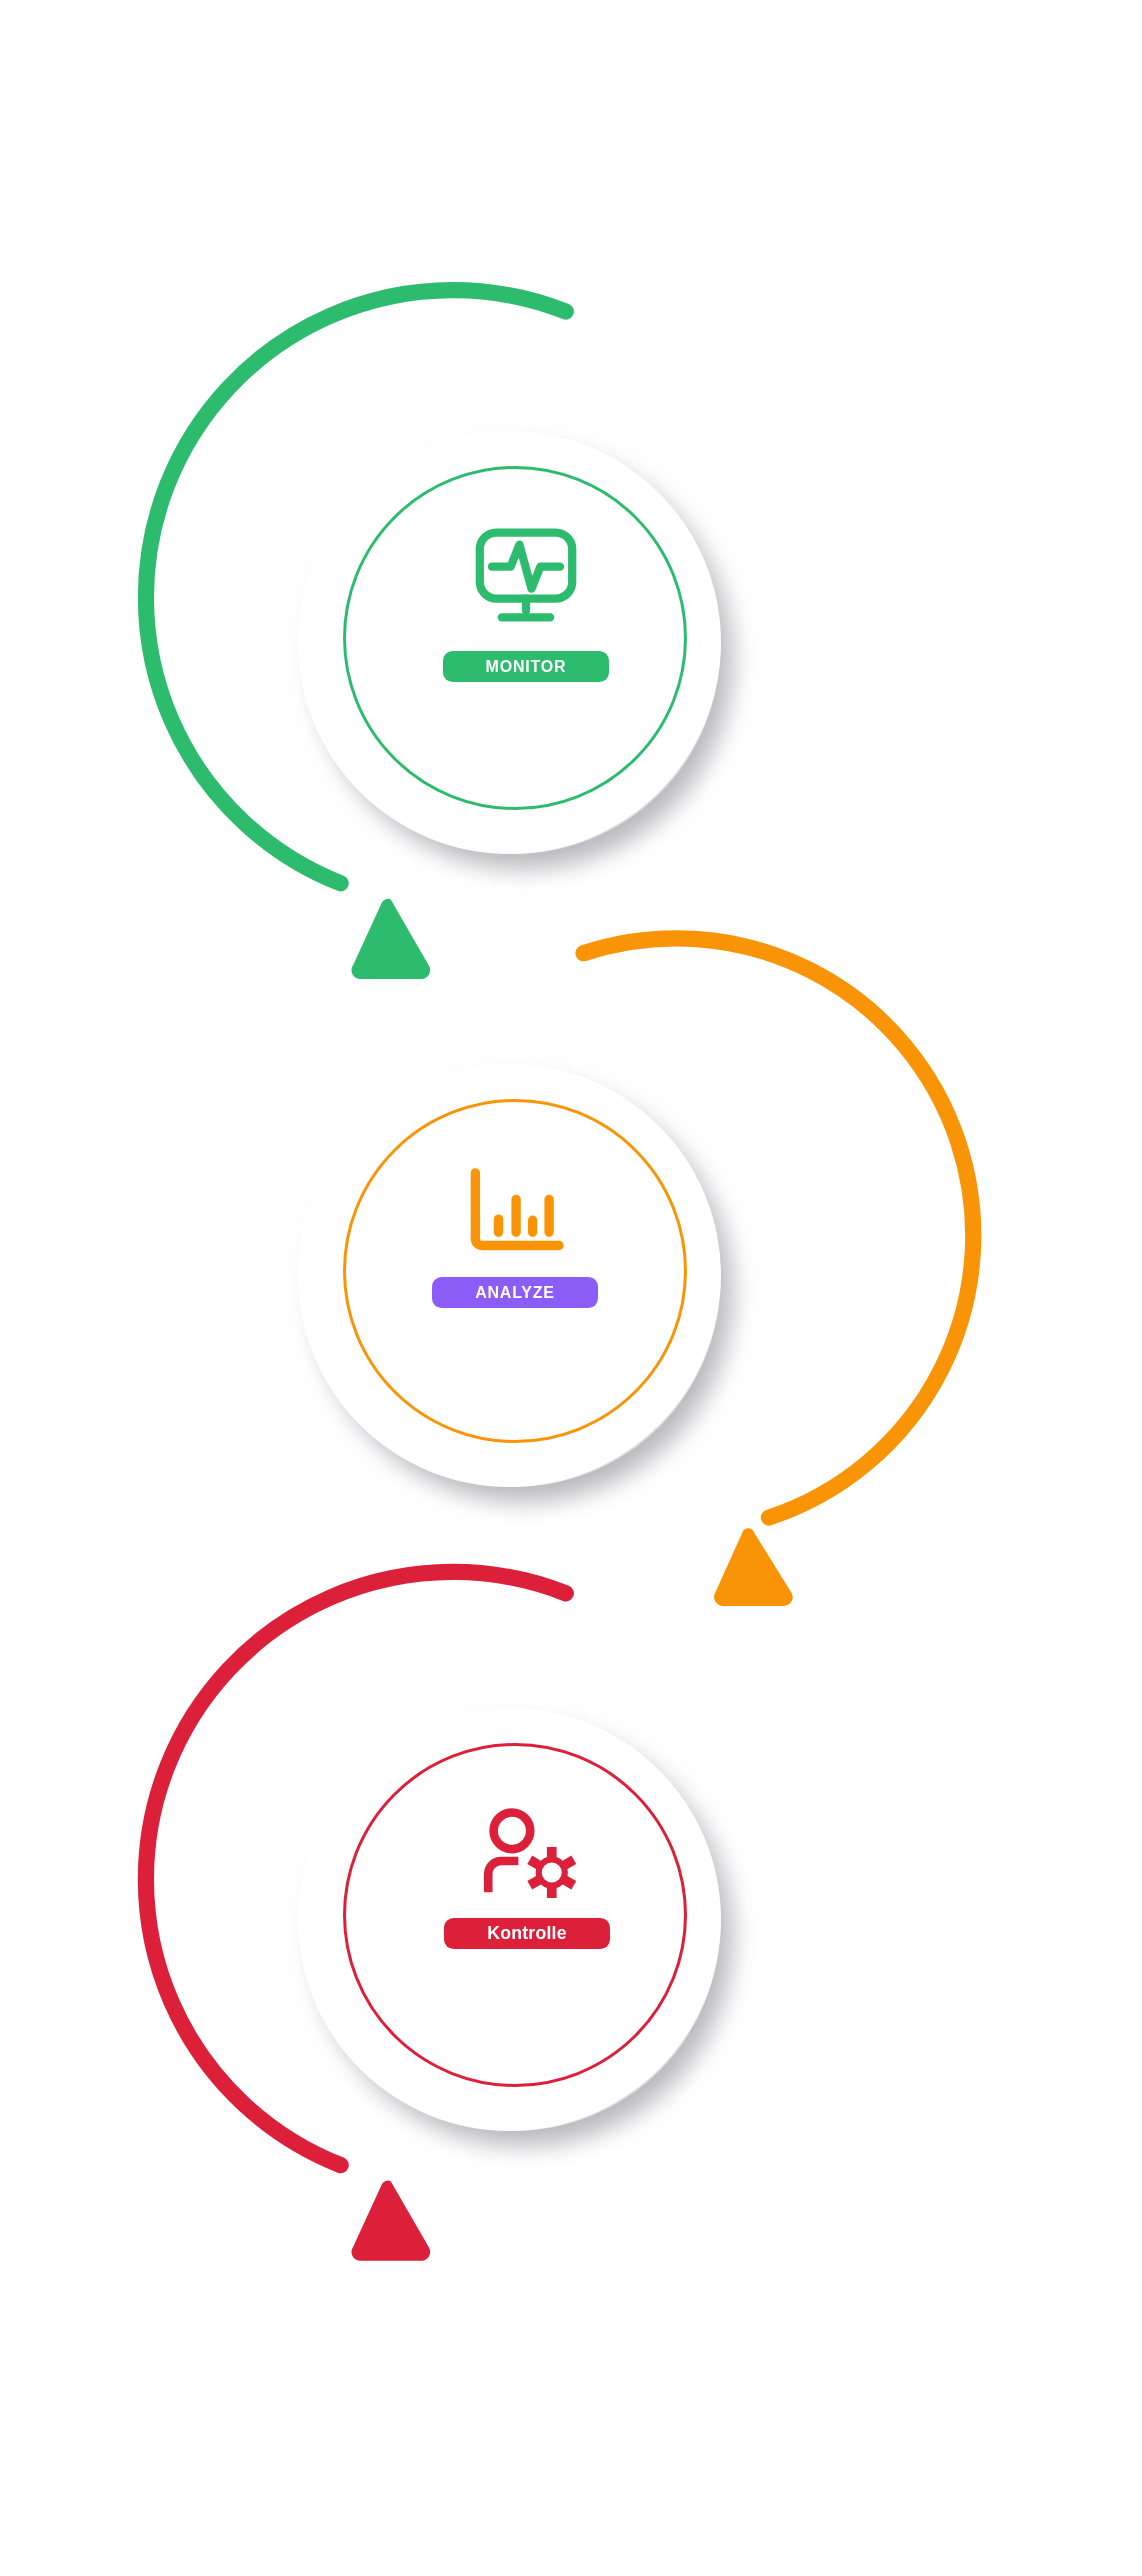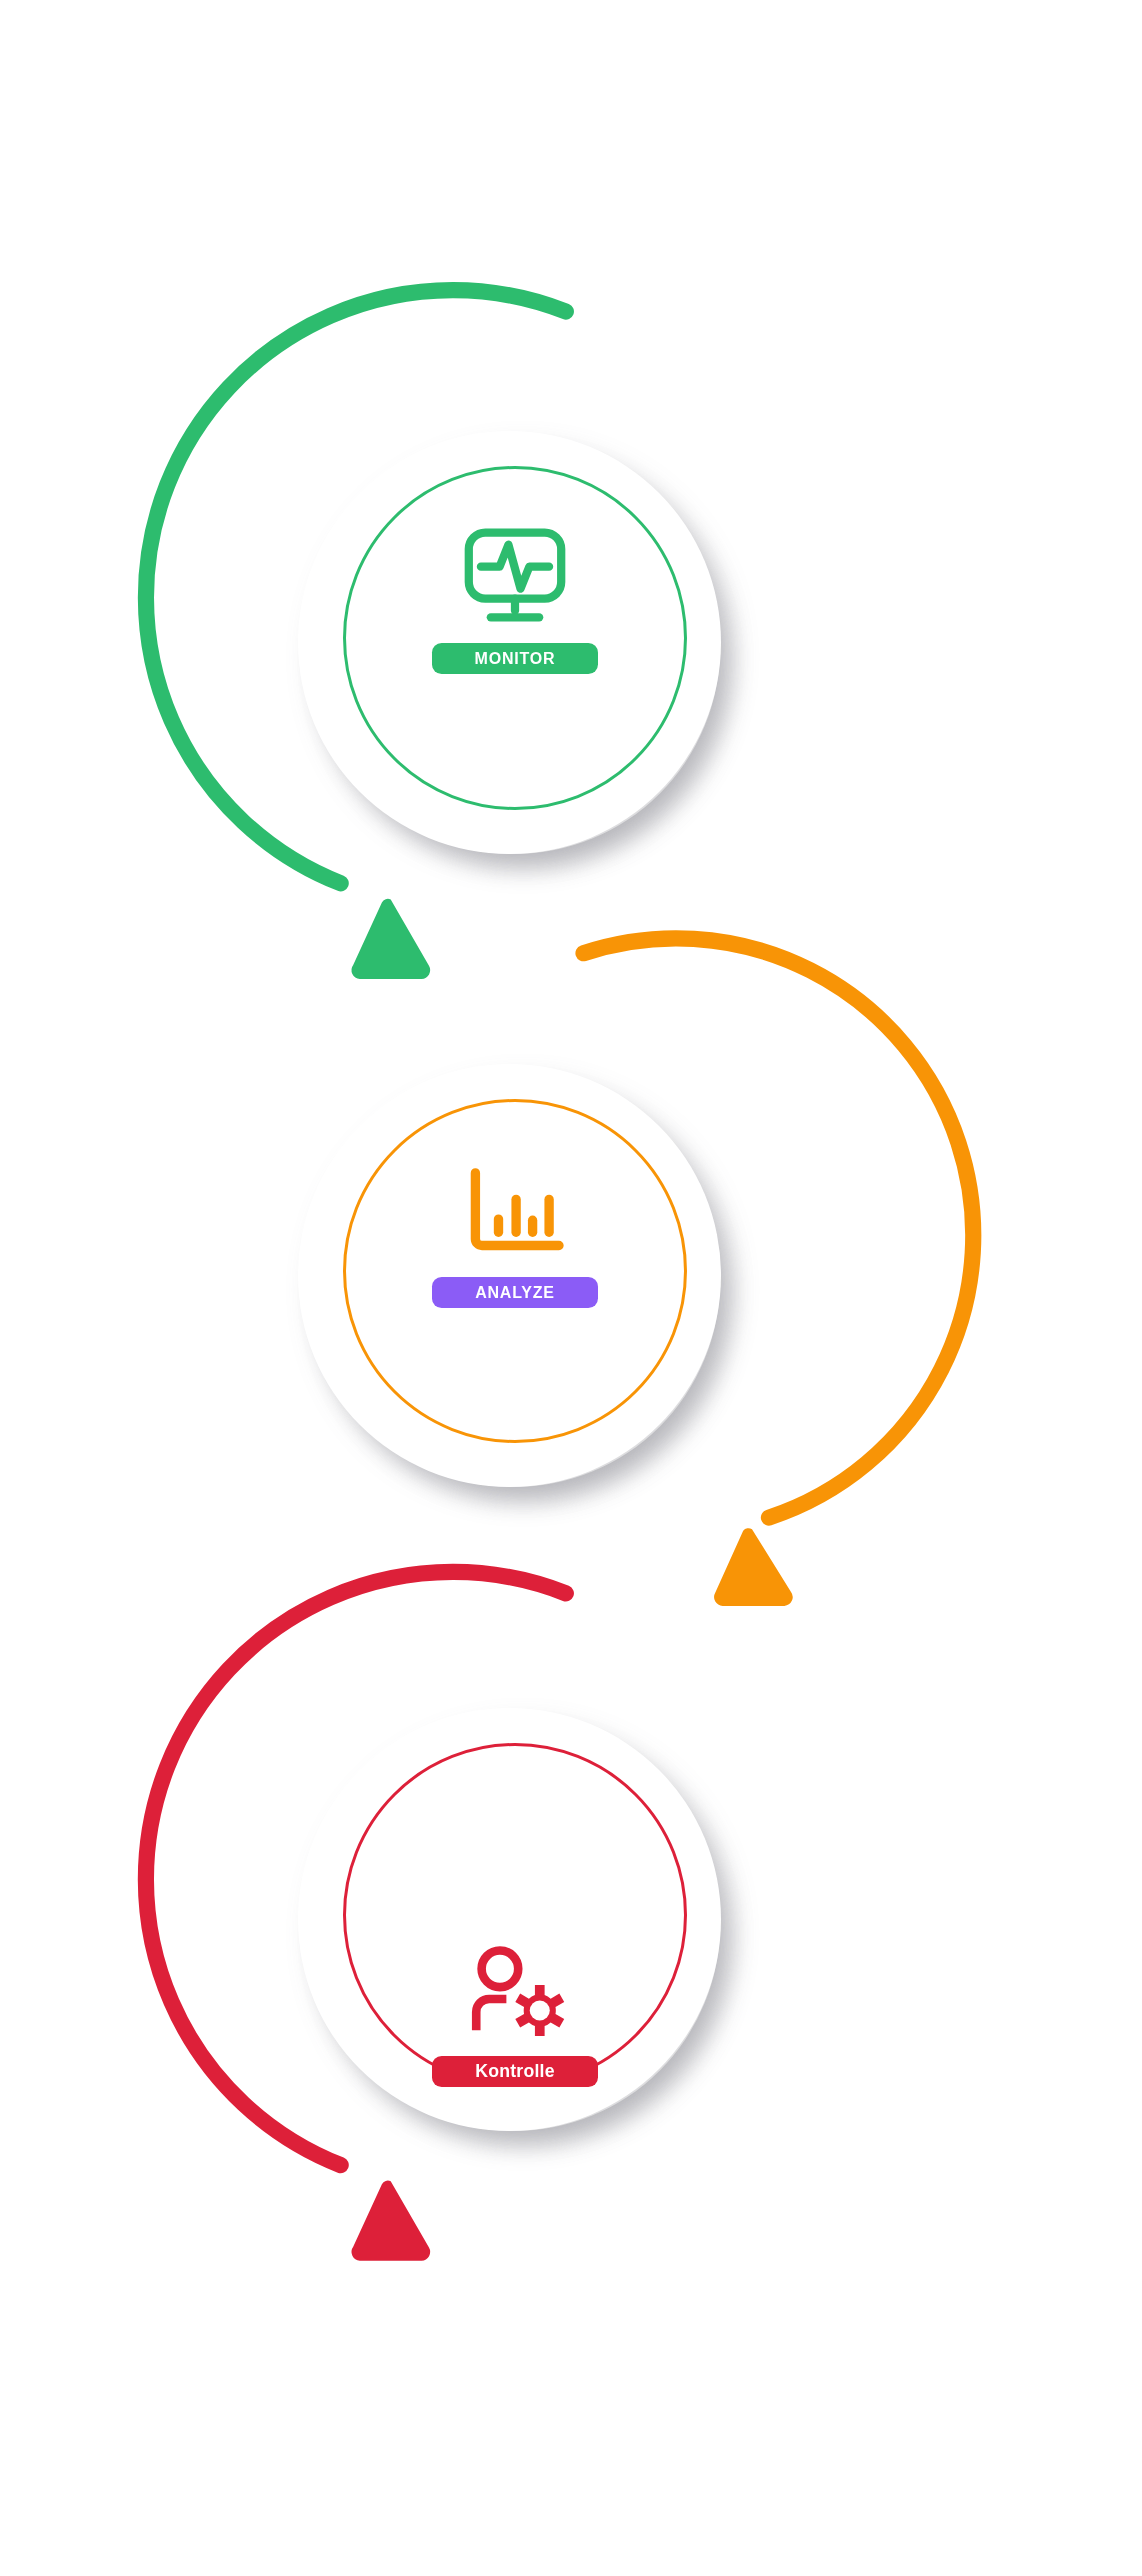--- a/index.html
+++ b/index.html
@@ -98,21 +98,21 @@
     <div class="disc disc-back" style="left:313px; top:453px; width:397px; height:397px;
                 box-shadow: 10.3px 11.8px 25px rgba(120,120,130,0.22);"></div>
     <div class="disc disc-mid" style="left:308px; top:442px; width:412px; height:412px;
                 box-shadow: 11.8px 13.2px 23.6px rgba(120,120,130,0.20);"></div>
     <div class="disc disc-front" style="left:298px; top:431px; width:423px; height:423px;
                 box-shadow: 13.2px 14.7px 25px rgba(118,118,128,0.26);"></div>
 
     <div class="ring" style="left:343px; top:466px; width:344px; height:344px;
                 border:3.7px solid #2DBC6E;"></div>
 
-    <div class="ring-content" style="left:343px; top:466px; width:344px; height:344px; padding-top:61px;">
+    <div class="ring-content" style="left:354px; top:466px; width:344px; height:344px; padding-top:61px;gap:8px;">
       <span class="glyph">
         <svg width="110" height="97" viewBox="0 0 100 88" fill="none" stroke="#2DBC6E" stroke-width="7.5" stroke-linecap="round" stroke-linejoin="round">
           <rect x="8" y="5" width="84" height="60" rx="15" ry="15"></rect>
           <path d="M19 36 H36 L44 16 L55 56 L63 36 H81"></path>
           <path d="M50 65 V76"></path>
           <path d="M28 82 H72"></path>
         </svg>
       </span>
       <div class="pill" style="background:#2DBC6E; width:166px; height:31px; font-size:16px; margin-top:16px;">
         <span>MONITOR</span>
@@ -177,21 +177,21 @@
     <div class="disc disc-back" style="left:313px; top:1730px; width:397px; height:397px;
                 box-shadow: 10.3px 11.8px 25px rgba(120,120,130,0.22);"></div>
     <div class="disc disc-mid" style="left:308px; top:1719px; width:412px; height:412px;
                 box-shadow: 11.8px 13.2px 23.6px rgba(120,120,130,0.20);"></div>
     <div class="disc disc-front" style="left:298px; top:1708px; width:423px; height:423px;
                 box-shadow: 13.2px 14.7px 25px rgba(118,118,128,0.26);"></div>
 
     <div class="ring" style="left:343px; top:1743px; width:344px; height:344px;
                 border:3.7px solid #DD2039;"></div>
 
-    <div class="ring-content" style="left:343px; top:1743px; width:344px; height:344px; padding-top:63px;justify-content:flex-end;">
+    <div class="ring-content" style="left:355px; top:1743px; width:344px; height:344px; padding-top:63px;">
       <span class="glyph">
         <svg width="112" height="97" viewBox="0 0 104 88" fill="none" stroke="#DD2039" stroke-width="8" stroke-linecap="round" stroke-linejoin="round">
           <circle cx="38" cy="22" r="17"></circle>
           <path d="M16 79 V62 A12 12 0 0 1 28 50 H44" stroke-linecap="butt"></path>
           <g fill="#DD2039" stroke="none">
             <path d="M70.5 37 h9 v9.4 a17 17 0 0 1 5.6 3.3 l8.1-4.7 4.5 7.8 -8.1 4.7
                      a17 17 0 0 1 0 6.5 l8.1 4.7 -4.5 7.8 -8.1-4.7
                      a17 17 0 0 1 -5.6 3.3 V84.5 h-9 V75.1
                      a17 17 0 0 1 -5.6-3.3 l-8.1 4.7 -4.5-7.8 8.1-4.7
                      a17 17 0 0 1 0-6.5 l-8.1-4.7 4.5-7.8 8.1 4.7

